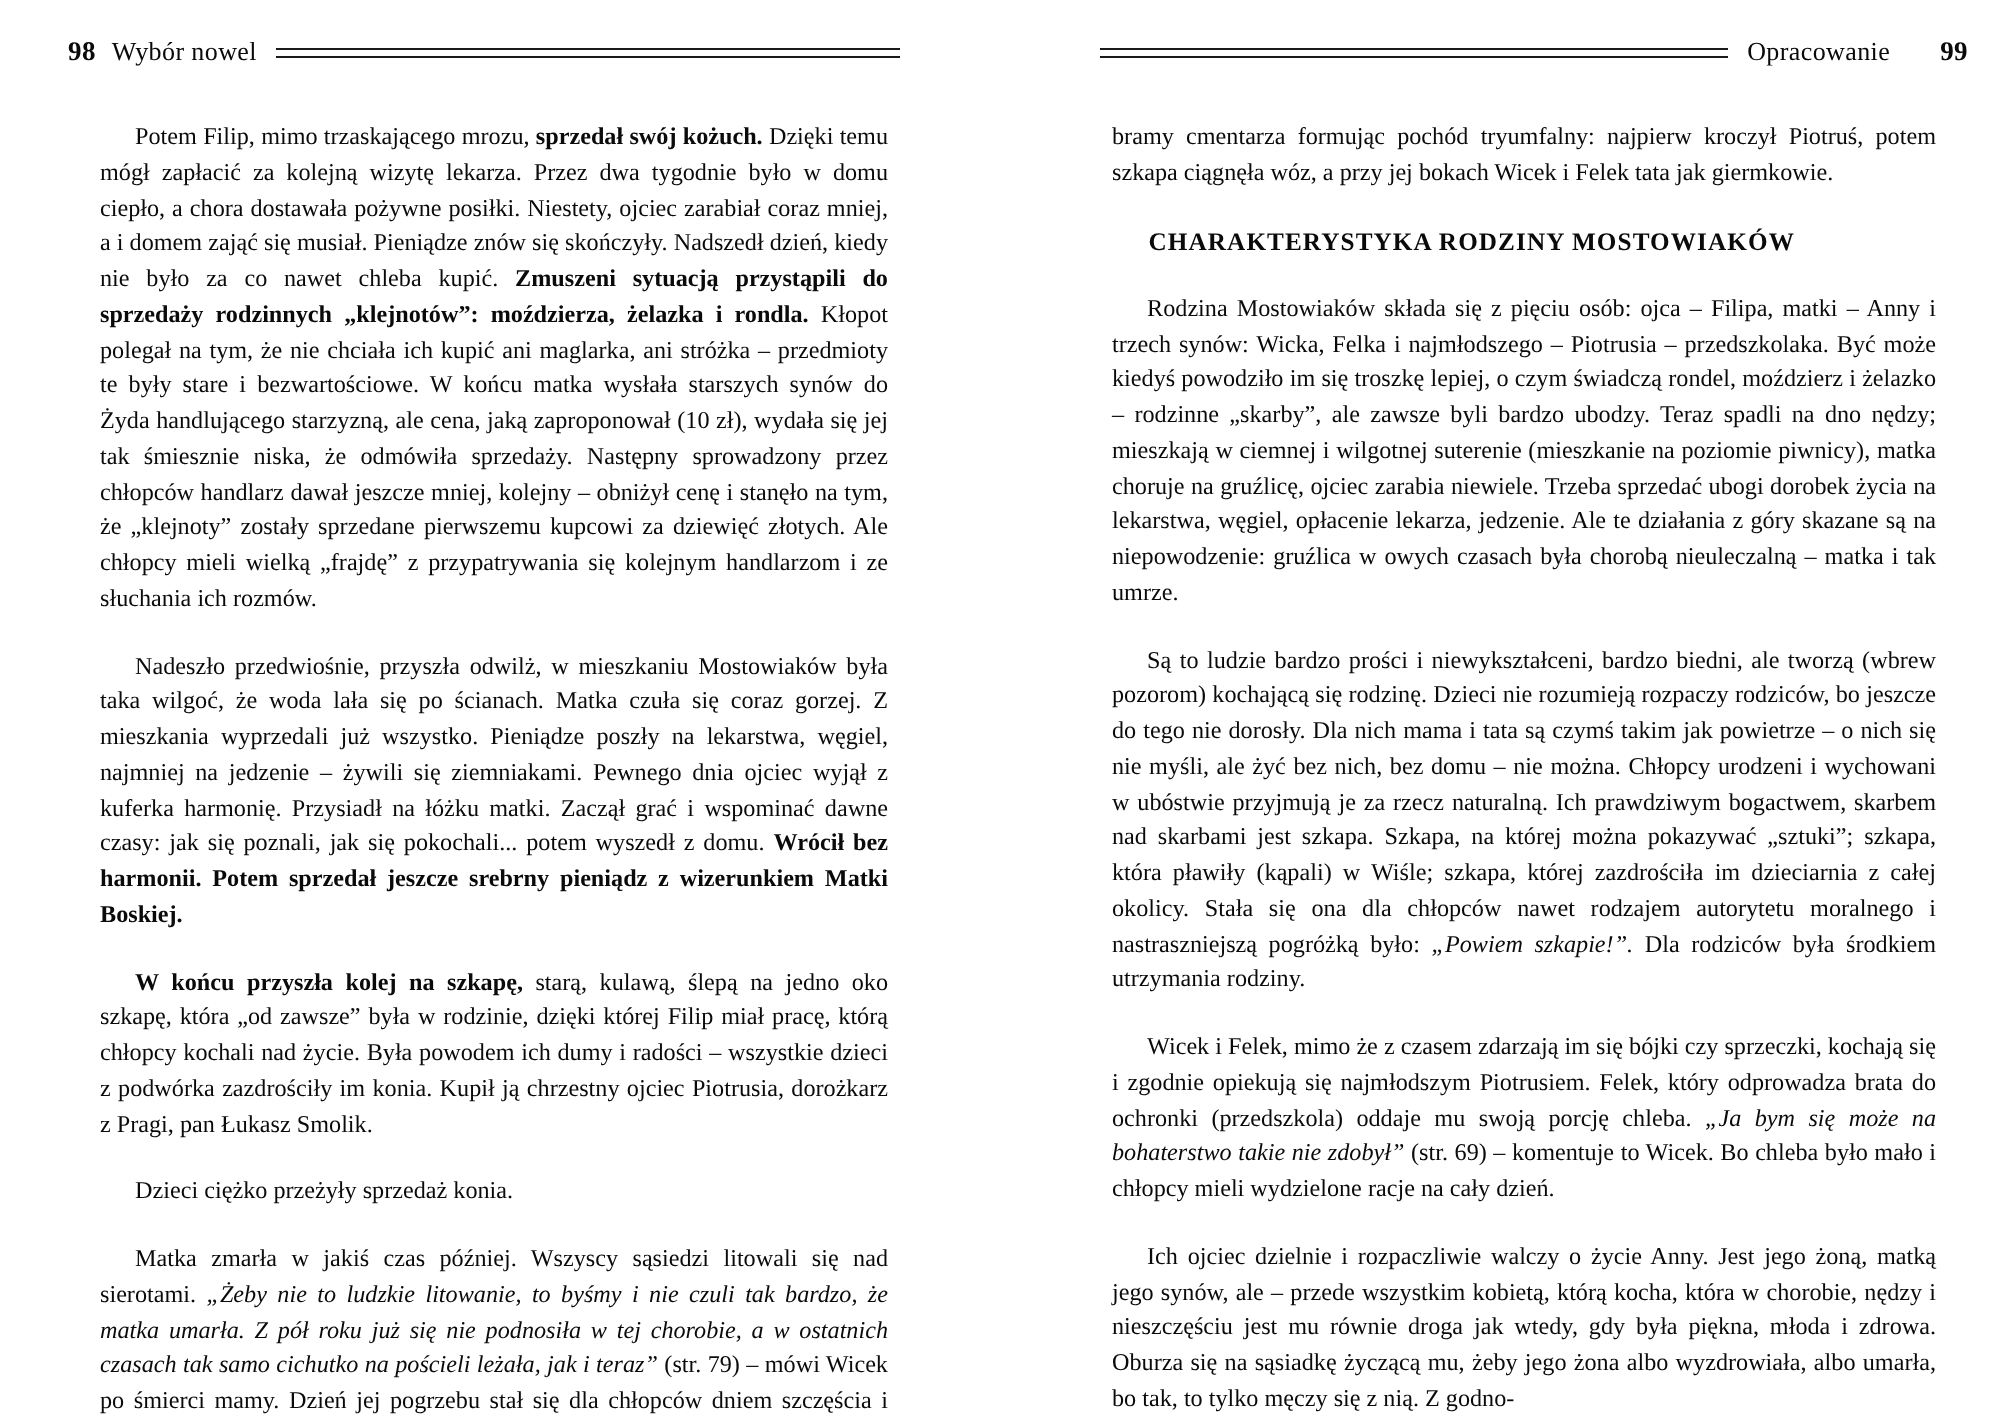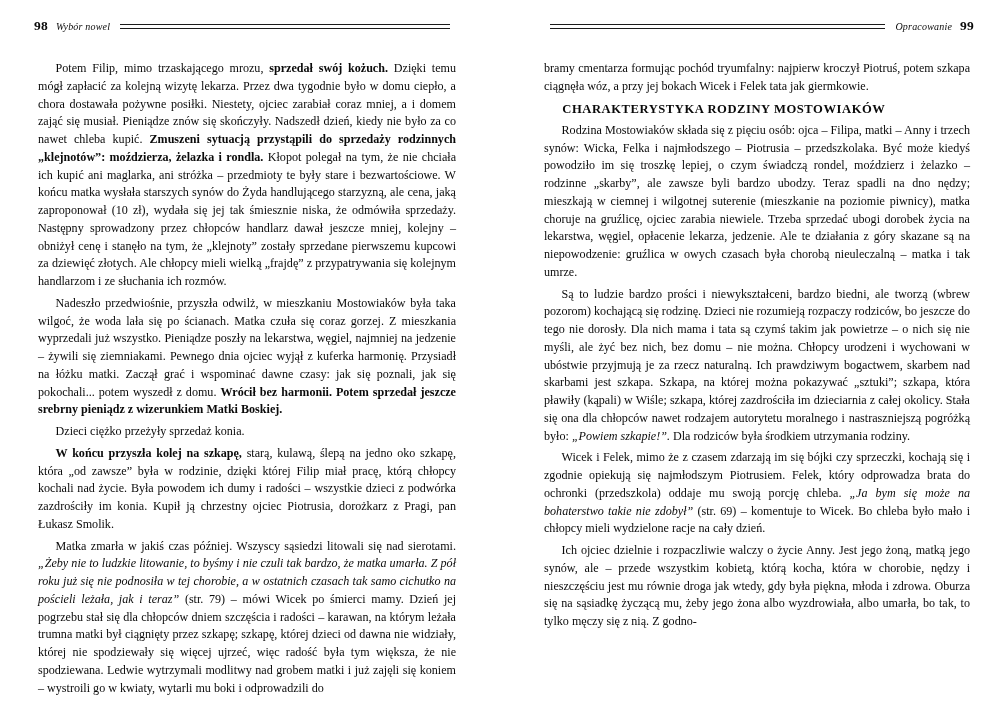--- a/index.html
+++ b/index.html
@@ -23,21 +23,21 @@
   .page {
     width: 500px;
     height: 712px;
     box-sizing: border-box;
     position: relative;
   }
   .page-left {
     padding: 18px 40px 20px 34px;
   }
   .page-right {
-    padding: 18px 26px 20px 40px;
+    padding: 18px 16px 20px 40px;
   }
   .running-head {
     display: flex;
     align-items: center;
     height: 16px;
     font-size: 10.5px;
     letter-spacing: 0.2px;
   }
   .running-head .rule {
     flex: 1 1 auto;
@@ -45,39 +45,38 @@
     border-top: 1px solid #1a1a1a;
     border-bottom: 1px solid #1a1a1a;
     margin: 0 10px;
   }
   .folio {
     font-family: "Liberation Serif", serif;
     font-size: 13.5px;
     font-weight: bold;
   }
   .head-title {
-    font-style: italic;
-    font-size: 10px;
+    font-size: 13px;
     white-space: nowrap;
   }
   .rh-left .folio { margin-right: 8px; }
   .rh-right { justify-content: flex-end; }
   .rh-right .head-title { margin-right: 0; }
-  .rh-right .folio { margin-left: 8px; }
+  .rh-right .folio { margin-left: 25px; }
 
   .body-col {
     margin-top: 26px;
     font-size: 12.1px;
     line-height: 1.468;
     text-align: justify;
     text-justify: inter-word;
     hyphens: manual;
   }
   .body-col p {
-    margin: 4px;
+    margin: 16px;
     text-indent: 1.45em;
   }
   .body-col p.noindent {
     text-indent: 0;
   }
   .section-title {
     text-align: left;
     font-weight: bold;
     font-size: 12.6px;
     letter-spacing: 0.55px;
@@ -94,22 +93,22 @@
 
   <div class="page page-left">
     <div class="running-head rh-left">
       <span class="folio">98</span>
       <span class="head-title">Wybór nowel</span>
       <span class="rule"></span>
     </div>
     <div class="body-col">
         <p><span>Potem Filip, mimo trzaskającego mrozu, </span><b>sprzedał swój kożuch.</b><span> Dzięki temu mógł zapłacić za kolejną wizytę lekarza. Przez dwa tygodnie było w domu ciepło, a chora dostawała pożywne posiłki. Niestety, ojciec zarabiał coraz mniej, a i domem zająć się musiał. Pieniądze znów się skończyły. Nadszedł dzień, kiedy nie było za co nawet chleba kupić. </span><b>Zmuszeni sytuacją przystąpili do sprzedaży rodzinnych „klejnotów”: moździerza, żelazka i rondla.</b><span> Kłopot polegał na tym, że nie chciała ich kupić ani maglarka, ani stróżka – przedmioty te były stare i bezwartościowe. W końcu matka wysłała starszych synów do Żyda handlującego starzyzną, ale cena, jaką zaproponował (10 zł), wydała się jej tak śmiesznie niska, że odmówiła sprzedaży. Następny sprowadzony przez chłopców handlarz dawał jeszcze mniej, kolejny – obniżył cenę i stanęło na tym, że „klejnoty” zostały sprzedane pierwszemu kupcowi za dziewięć złotych. Ale chłopcy mieli wielką „frajdę” z przypatrywania się kolejnym handlarzom i ze słuchania ich rozmów.</span></p>
         <p><span>Nadeszło przedwiośnie, przyszła odwilż, w mieszkaniu Mostowiaków była taka wilgoć, że woda lała się po ścianach. Matka czuła się coraz gorzej. Z mieszkania wyprzedali już wszystko. Pieniądze poszły na lekarstwa, węgiel, najmniej na jedzenie – żywili się ziemniakami. Pewnego dnia ojciec wyjął z kuferka harmonię. Przysiadł na łóżku matki. Zaczął grać i wspominać dawne czasy: jak się poznali, jak się pokochali... potem wyszedł z domu. </span><b>Wrócił bez harmonii. Potem sprzedał jeszcze srebrny pieniądz z wizerunkiem Matki Boskiej.</b></p>
+        <p><b>W końcu przyszła kolej na szkapę,</b><span> starą, kulawą, ślepą na jedno oko szkapę, która „od zawsze” była w rodzinie, dzięki której Filip miał pracę, którą chłopcy kochali nad życie. Była powodem ich dumy i radości – wszystkie dzieci z podwórka zazdrościły im konia. Kupił ją chrzestny ojciec Piotrusia, dorożkarz z Pragi, pan Łukasz Smolik.</span></p>
         <p><span>Dzieci ciężko przeżyły sprzedaż konia.</span></p>
-        <p><b>W końcu przyszła kolej na szkapę,</b><span> starą, kulawą, ślepą na jedno oko szkapę, która „od zawsze” była w rodzinie, dzięki której Filip miał pracę, którą chłopcy kochali nad życie. Była powodem ich dumy i radości – wszystkie dzieci z podwórka zazdrościły im konia. Kupił ją chrzestny ojciec Piotrusia, dorożkarz z Pragi, pan Łukasz Smolik.</span></p>
         <p><span>Matka zmarła w jakiś czas później. Wszyscy sąsiedzi litowali się nad sierotami. </span><i>„Żeby nie to ludzkie litowanie, to byśmy i nie czuli tak bardzo, że matka umarła. Z pół roku już się nie podnosiła w tej chorobie, a w ostatnich czasach tak samo cichutko na pościeli leżała, jak i teraz”</i><span> (str. 79) – mówi Wicek po śmierci mamy. Dzień jej pogrzebu stał się dla chłopców dniem szczęścia i radości – karawan, na którym leżała trumna matki był ciągnięty przez szkapę; szkapę, której dzieci od dawna nie widziały, której nie spodziewały się więcej ujrzeć, więc radość była tym większa, że nie spodziewana. Ledwie wytrzymali modlitwy nad grobem matki i już zajęli się koniem – wystroili go w kwiaty, wytarli mu boki i odprowadzili do</span></p>
       </div>
   </div>
 
   <div class="page page-right">
     <div class="running-head rh-right">
       <span class="rule"></span>
       <span class="head-title">Opracowanie</span>
       <span class="folio">99</span>
     </div>

